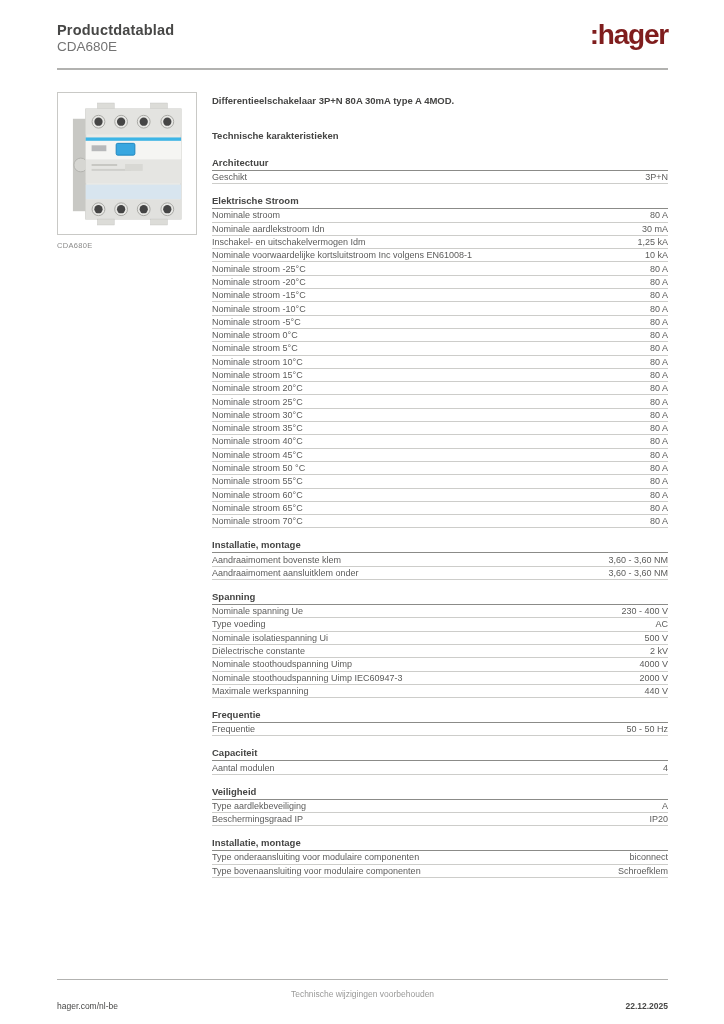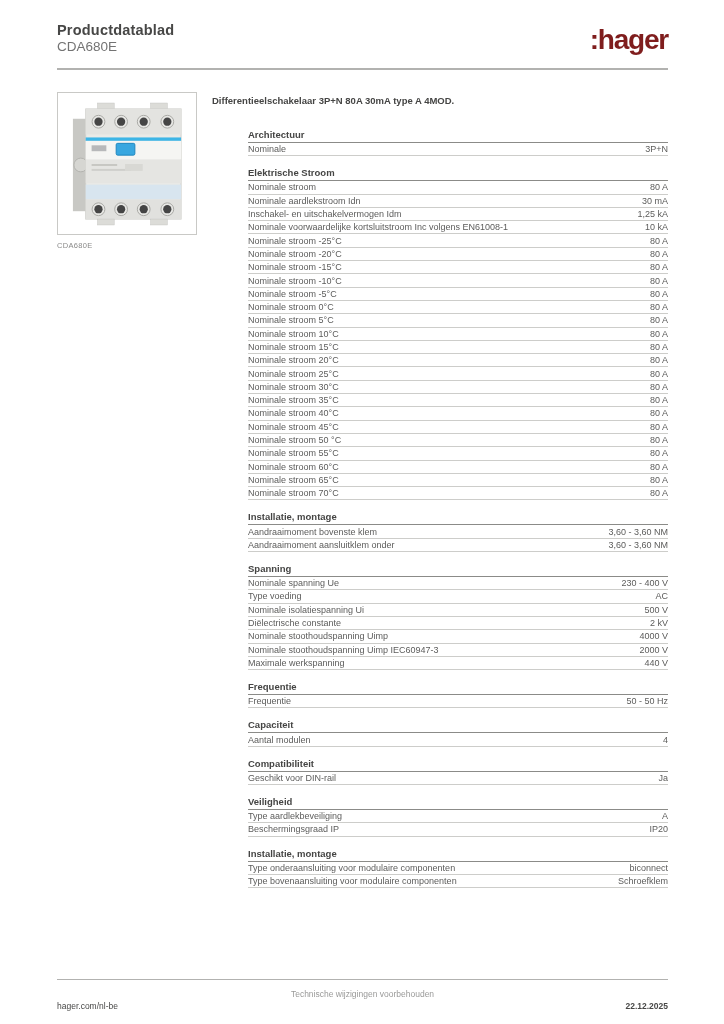--- a/index.html
+++ b/index.html
@@ -12,21 +12,21 @@
     color: #3f3f3e;
     overflow: hidden;
   }
   .page {
     position: absolute;
     inset: 0;
     padding: 22px 56px 0 57px;
     background: #ffffff;
   }
   
-  .header { display: flex; justify-content: space-between; align-items: flex-end; }
+  .header { display: flex; justify-content: space-between; align-items: flex-start; }
   .header-titles .doc-title {
     font-size: 14.5px; font-weight: bold; color: #474746; line-height: 17px;
     letter-spacing: 0.2px;
   }
   .header-titles .doc-subtitle {
     font-size: 13.5px; font-weight: normal; color: #737373; line-height: 16px;
   }
   .logo {
     font-size: 28px; font-weight: bold; line-height: 30px;
     letter-spacing: -1.2px; margin-top: -2px;
@@ -41,21 +41,21 @@
     border: 1px solid #c9c9c6; background: #ffffff;
     display: flex; align-items: center; justify-content: center;
   }
   .image-caption { margin-top: 6px; font-size: 7.5px; color: #8a8a89; letter-spacing: 0.3px; }
   .right-col { flex: 1 1 auto; min-width: 0; padding-top: 3px; }
 
   .product-desc { font-size: 9.5px; font-weight: bold; color: #454544; margin-bottom: 24px; }
   .tech-heading { font-size: 9.5px; font-weight: bold; color: #454544; margin-bottom: 17px; }
 
   
-  .section { margin-bottom: 12px; margin-left: 36px; }
+  .section { margin-bottom: 12px; }
   .section-title {
     font-size: 9.5px; font-weight: bold; color: #454544;
     line-height: 10px; padding-bottom: 2px;
     border-bottom: 1px solid #8b8b88;
   }
   .spec-row {
     display: flex; justify-content: space-between; align-items: center;
     height: 13.3px; border-bottom: 1px solid #cdcdca;
     font-size: 9px; color: #5c5c5b;
   }
@@ -143,25 +143,26 @@
 
           <rect x="30" y="120" width="17" height="6" fill="#dcdcd8" stroke="#c4c4c0" stroke-width="0.5"></rect>
           <rect x="84" y="120" width="17" height="6" fill="#dcdcd8" stroke="#c4c4c0" stroke-width="0.5"></rect>
         </svg>
       </div>
       <div class="image-caption">CDA680E</div>
     </div>
 
     <div class="right-col">
       <div class="product-desc">Differentieelschakelaar 3P+N 80A 30mA type A 4MOD.</div>
+      <div class="tech-heading">Technische karakteristieken</div>
       <div>
           <div class="section">
             <div class="section-title">Architectuur</div>
             <div class="spec-row">
-              <span class="spec-label">Nominale</span>
+              <span class="spec-label">Geschikt</span>
               <span class="spec-value">3P+N</span>
             </div>
           </div>
           <div class="section">
             <div class="section-title">Elektrische Stroom</div>
             <div class="spec-row">
               <span class="spec-label">Nominale stroom</span>
               <span class="spec-value">80 A</span>
             </div>
             <div class="spec-row">
@@ -304,27 +305,20 @@
             <div class="spec-row">
               <span class="spec-label">Frequentie</span>
               <span class="spec-value">50 - 50 Hz</span>
             </div>
           </div>
           <div class="section">
             <div class="section-title">Capaciteit</div>
             <div class="spec-row">
               <span class="spec-label">Aantal modulen</span>
               <span class="spec-value">4</span>
-            </div>
-          </div>
-          <div class="section">
-            <div class="section-title">Compatibiliteit</div>
-            <div class="spec-row">
-              <span class="spec-label">Geschikt voor DIN-rail</span>
-              <span class="spec-value">Ja</span>
             </div>
           </div>
           <div class="section">
             <div class="section-title">Veiligheid</div>
             <div class="spec-row">
               <span class="spec-label">Type aardlekbeveiliging</span>
               <span class="spec-value">A</span>
             </div>
             <div class="spec-row">
               <span class="spec-label">Beschermingsgraad IP</span>

